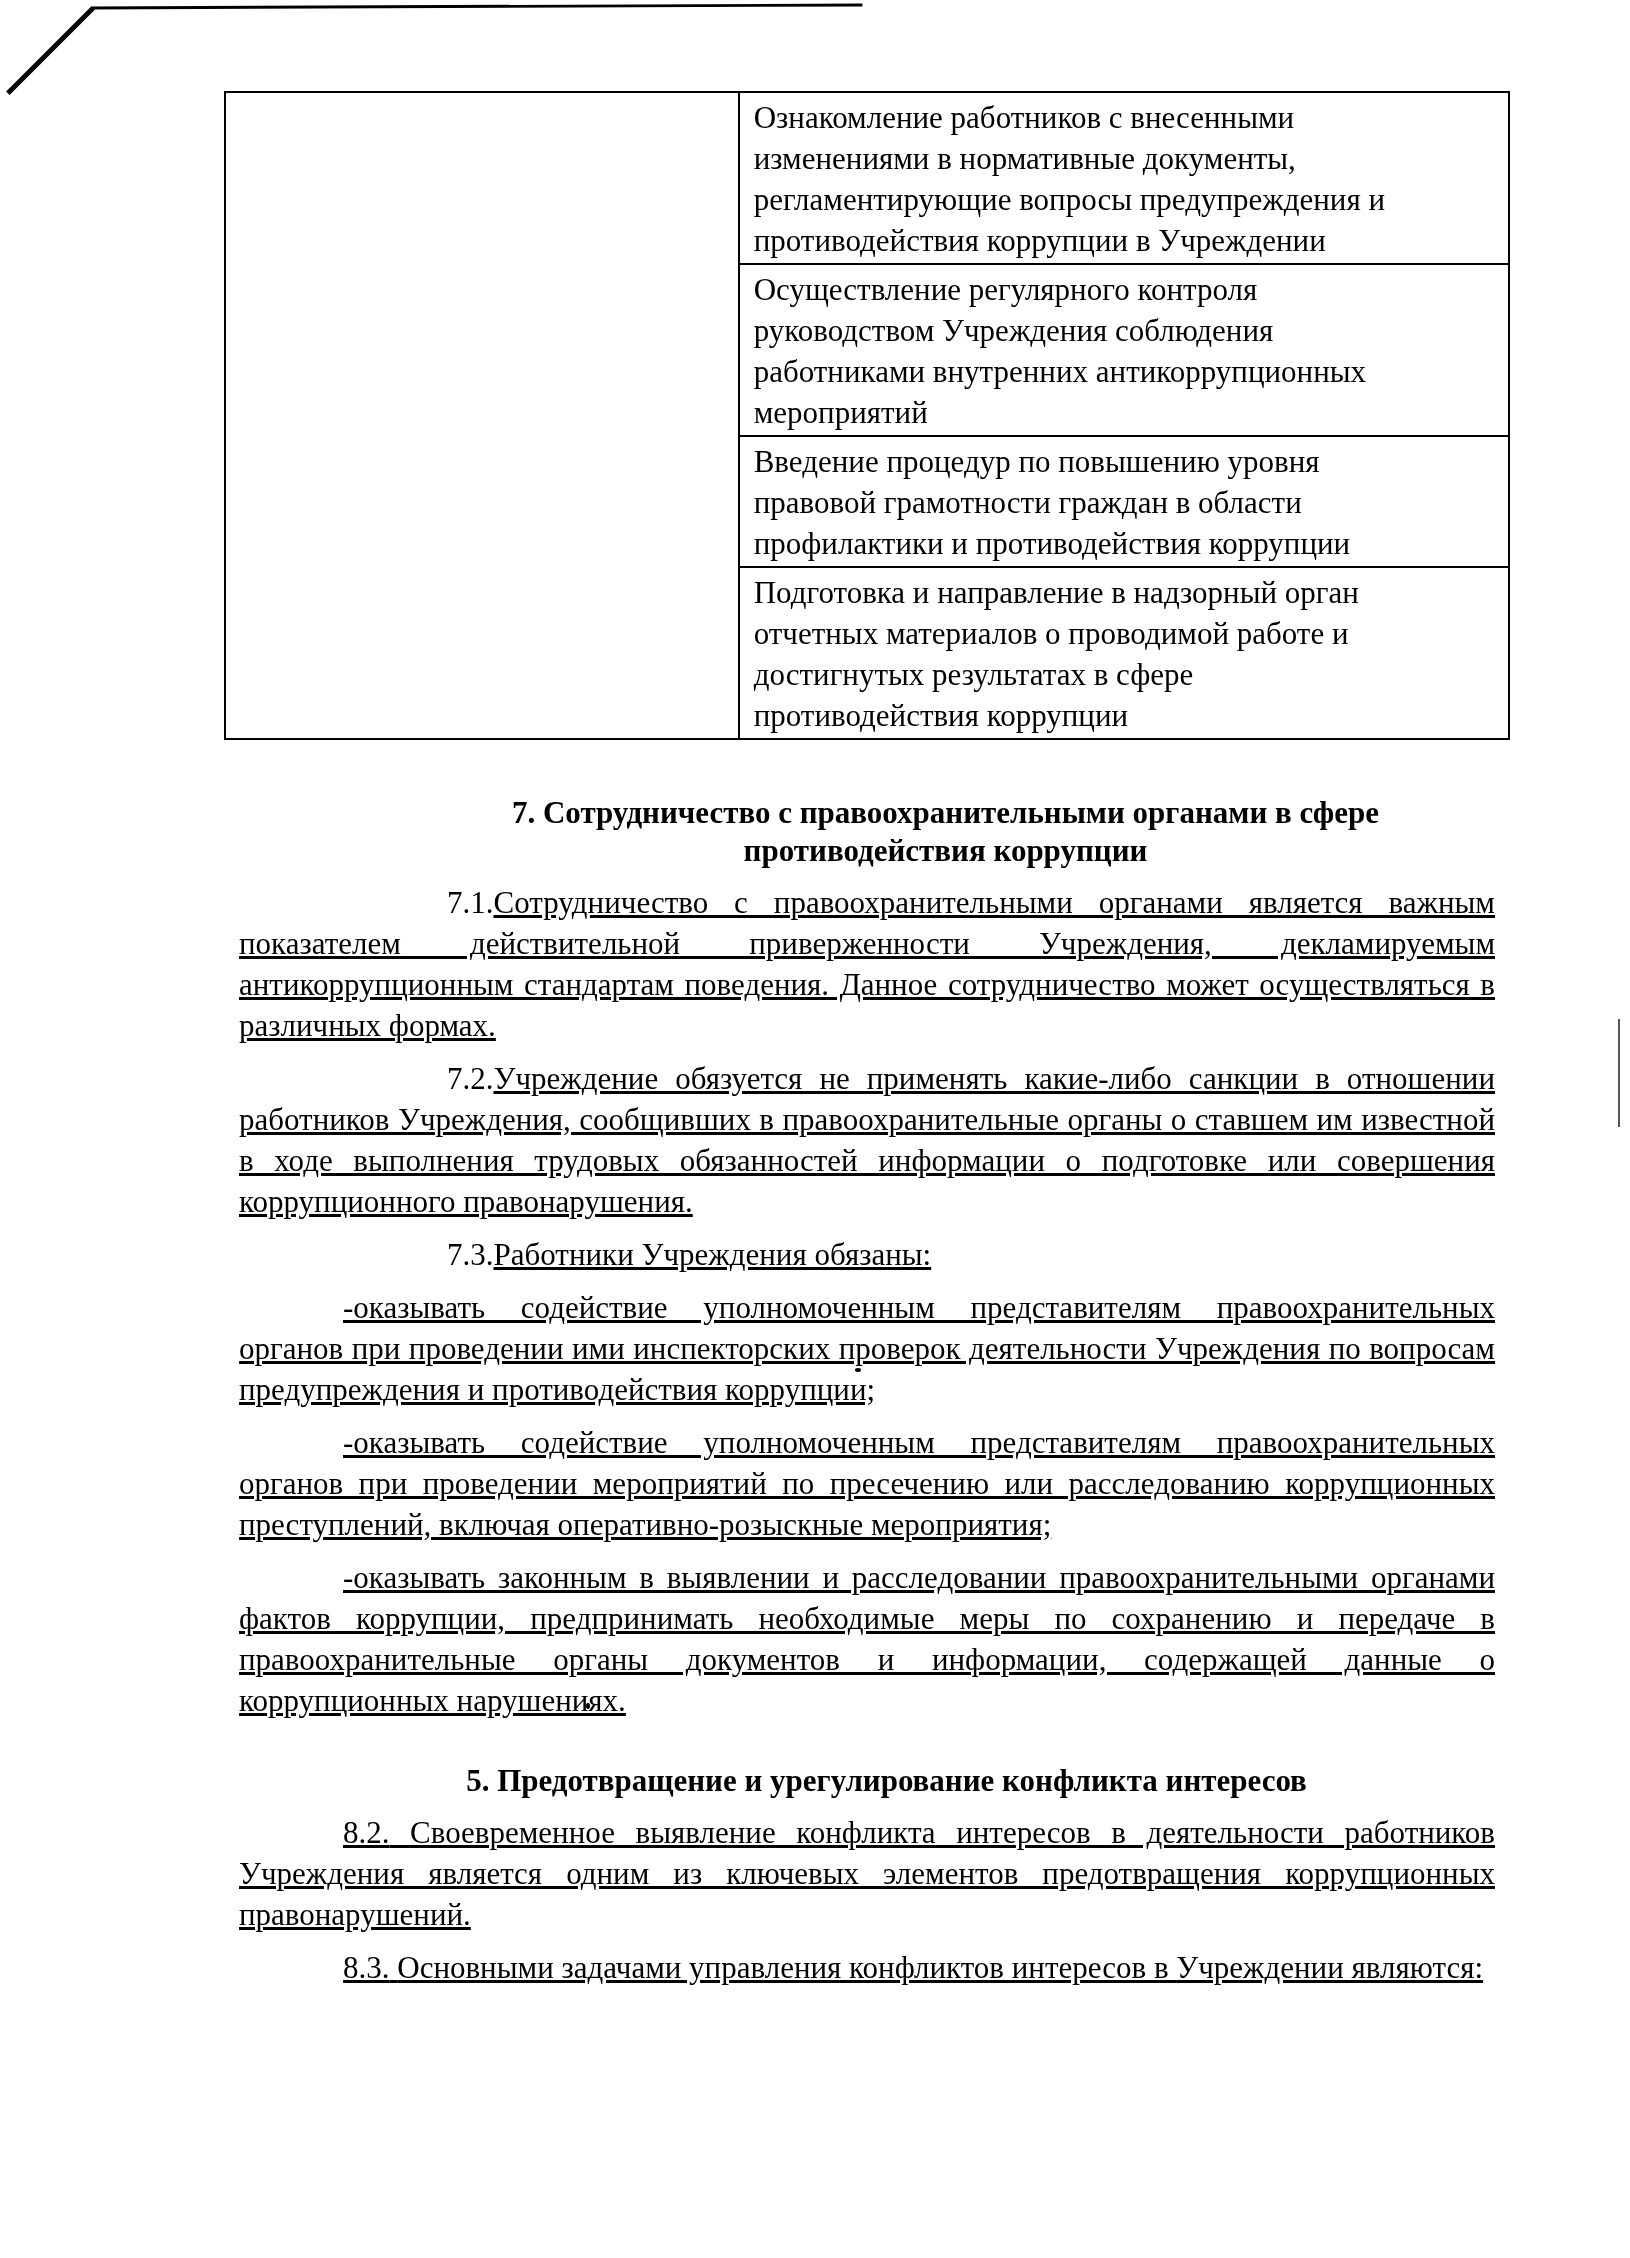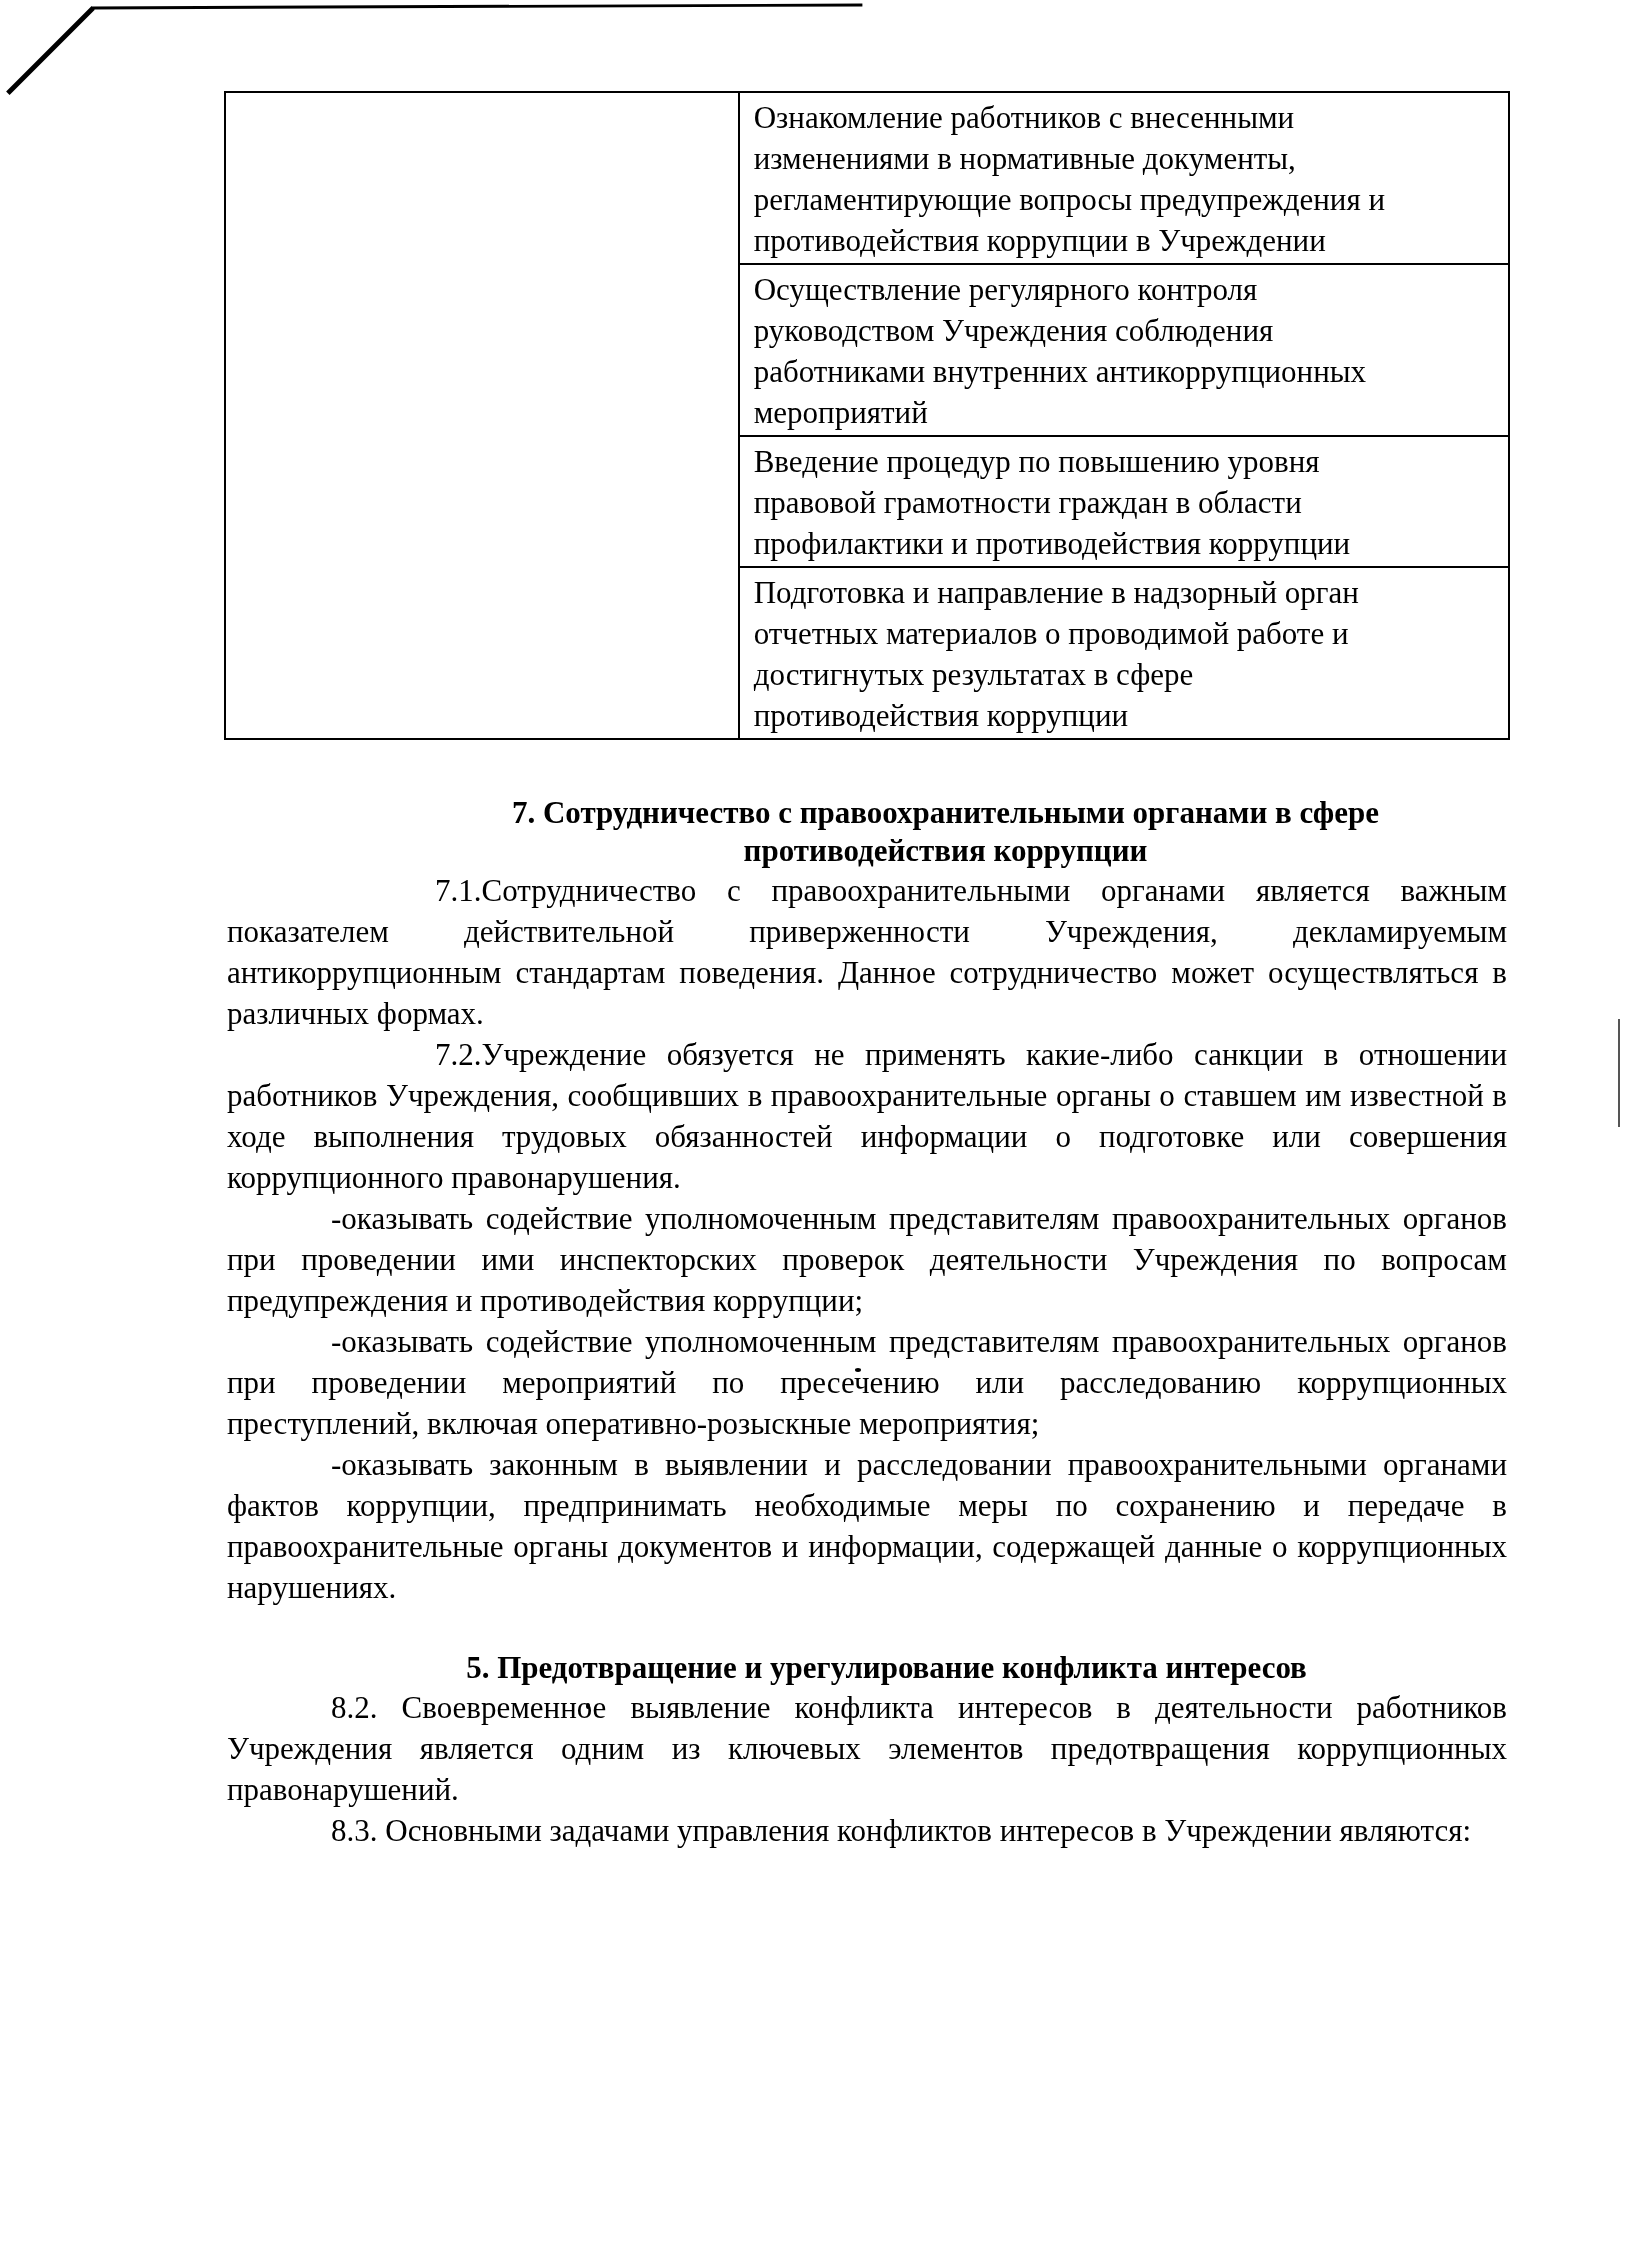--- a/index.html
+++ b/index.html
@@ -65,21 +65,22 @@
     padding-left: 196px;
     padding-right: 39px;
   }
   .heading-8 {
     margin-top: 41px;
     padding-left: 39px;
   }
   .para {
     text-align: justify;
     text-indent: 104px;
-    margin: 0;
+    margin: 12px;
+    text-decoration: underline;
   }
   .num {
     display: inline-block;
     min-width: 86px;
   }
   .num-tight {
     display: inline;
   }
   .gap-before {
     margin-top: 41px;
@@ -145,20 +146,21 @@
     </table>
 </div>
 
 <div class="content">
   <div class="heading heading-7">7.  Сотрудничество с правоохранительными органами в сфере противодействия коррупции</div>
 
   <p class="para"><span class="num">7.1.</span><span>Сотрудничество с правоохранительными органами является важным показателем действительной приверженности Учреждения, декламируемым антикоррупционным стандартам поведения. Данное сотрудничество может осуществляться в различных формах.</span></p>
 
   <p class="para"><span class="num">7.2.</span><span>Учреждение обязуется не применять какие-либо санкции в отношении работников Учреждения, сообщивших в правоохранительные органы о ставшем им известной в ходе выполнения трудовых обязанностей информации о подготовке или совершения коррупционного правонарушения.</span></p>
 
+  <p class="para"><span class="num">7.3.</span><span>Работники Учреждения обязаны:</span></p>
 
   <p class="para">-оказывать содействие уполномоченным представителям правоохранительных органов при проведении ими инспекторских проверок деятельности Учреждения по вопросам предупреждения и противодействия коррупции;</p>
   <p class="para">-оказывать содействие уполномоченным представителям правоохранительных органов при проведении мероприятий по пресечению или расследованию коррупционных преступлений, включая оперативно-розыскные мероприятия;</p>
   <p class="para">-оказывать законным в выявлении и расследовании правоохранительными органами фактов коррупции, предпринимать необходимые меры по сохранению и передаче в правоохранительные органы документов и информации, содержащей данные о коррупционных нарушениях.</p>
 
   <div class="heading heading-8 gap-before">5. Предотвращение и урегулирование конфликта интересов</div>
 
 
   <p class="para"><span class="num-tight">8.2.</span> <span>Своевременное выявление конфликта интересов в деятельности работников Учреждения является одним из ключевых элементов предотвращения коррупционных правонарушений.</span></p>
 

